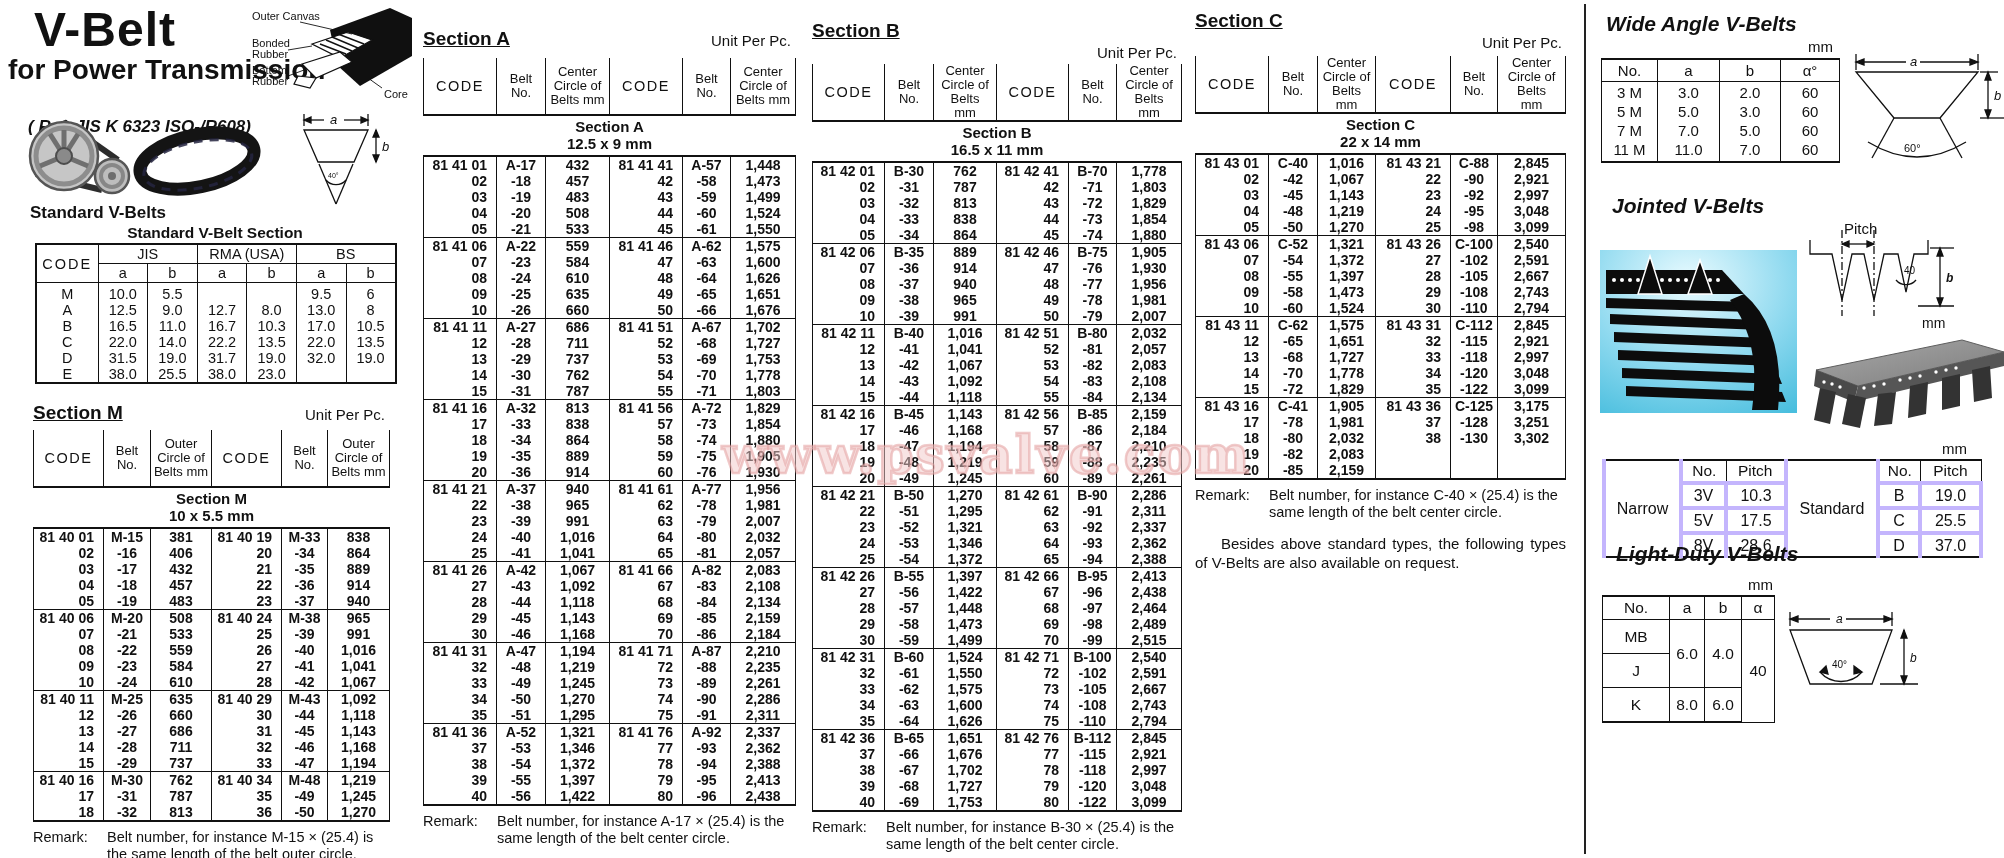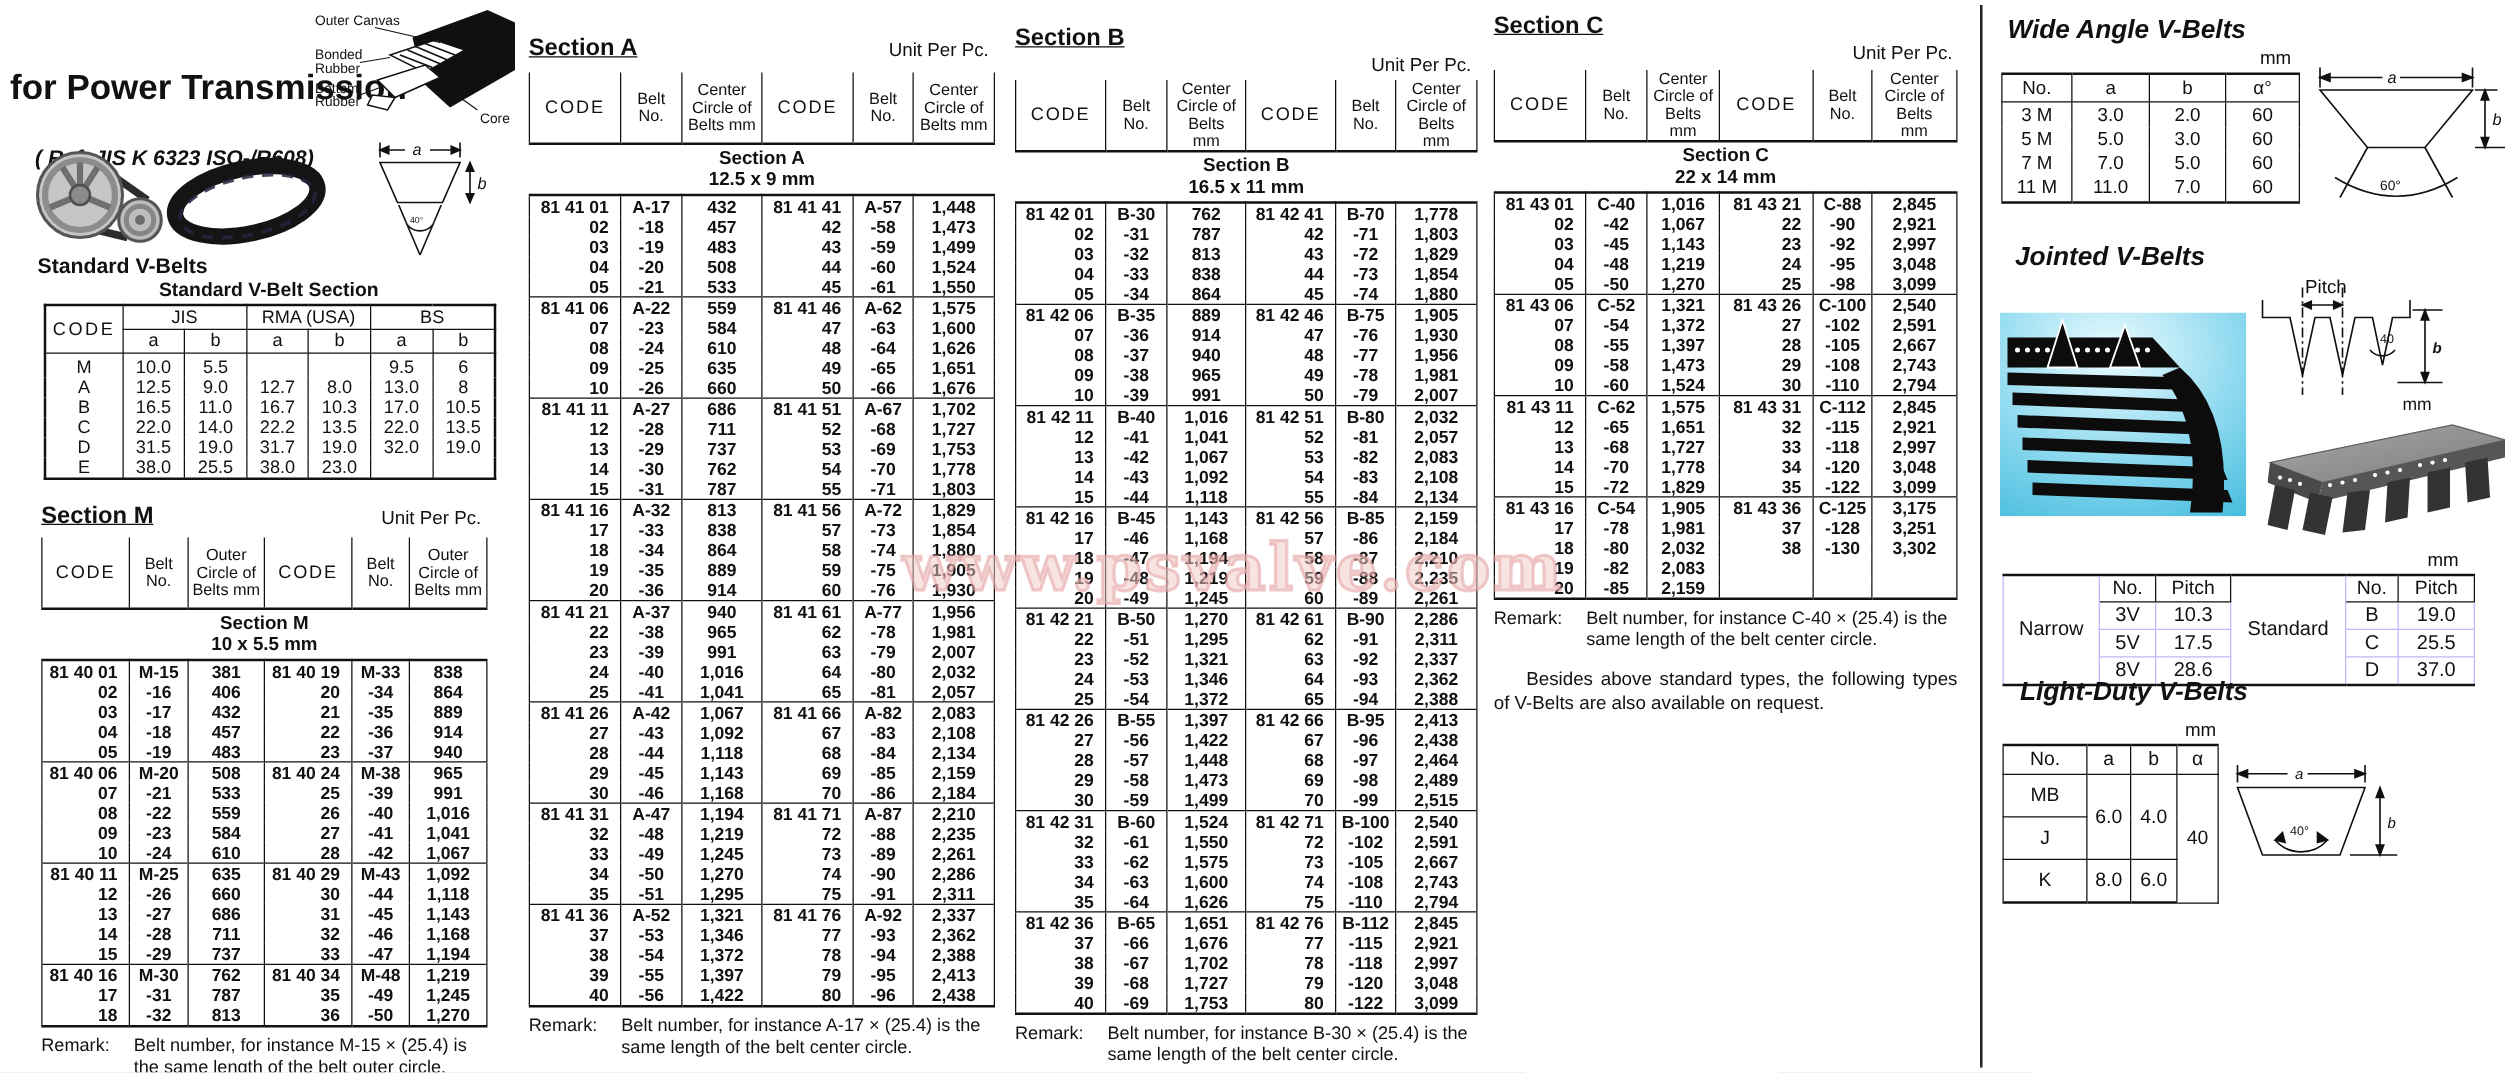--- a/index.html
+++ b/index.html
@@ -49,41 +49,42 @@
   .divider{position:absolute;left:1584px;top:4px;width:2px;height:850px;background:#222;}
   .rp-title{font-size:21px;font-weight:bold;font-style:italic;}
   .mm{font-size:15px;}
   .wa-tbl{width:238px;font-size:15px;}
   .wa-tbl th{font-weight:normal;border:1px solid #111;border-top:2px solid #111;border-bottom:1.5px solid #111;padding:2px 0;font-size:15px;}
   .wa-tbl td{text-align:center;height:17px;border-left:1px solid #111;border-right:1px solid #111;}
   .wa-tbl tbody tr:first-child td{padding-top:2px;}
   .wa-tbl tbody tr:last-child td{border-bottom:2px solid #111;padding-bottom:3px;}
   .ns-tbl{width:377px;font-size:16px;}
   .ns-tbl th{font-weight:normal;border:1px solid #111;border-top:2.5px solid #111;padding:1px 0;font-size:15.5px;}
-  .ns-tbl td{text-align:center;border:1px solid #c4b5fd;height:19px;}
+  .ns-tbl td{text-align:center;border:4px solid #c4b5fd;height:19px;}
   .ns-tbl .side{border-top:2.5px solid #111;border-bottom:2.5px solid #111;font-size:16px;}
   .ns-tbl tbody tr:last-child td{border-bottom:2.5px solid #111;}
   .ld-tbl{width:172px;font-size:15.5px;}
   .ld-tbl th{font-weight:normal;border:1px solid #111;border-top:2px solid #111;border-bottom:1.5px solid #111;padding:2px 0;}
   .ld-tbl td{text-align:center;border:1px solid #111;height:31px;}
   .ld-tbl tbody tr:last-child td{border-bottom:2px solid #111;}
   
   .watermark{position:absolute;left:722px;top:424px;font-family:"DejaVu Serif",serif;font-weight:bold;
      font-size:52px;letter-spacing:2px;color:rgba(255,245,245,0.25);
      -webkit-text-stroke:2.5px rgba(228,160,160,0.55);
      text-shadow:0 0 1px rgba(228,160,160,0.35);pointer-events:none;z-index:9;}
   svg text{font-family:"Liberation Sans",sans-serif;fill:#111;}
 </style>
 </head>
 <body>
 
 <div id="page">
 
   <div class="watermark">www.psvalve.com</div>
 
+  <div class="abs v-title" style="left:34px;top:2px;">V-Belt</div>
   <div class="abs v-sub" style="left:8px;top:54px;">for Power Transmission</div>
   <div class="abs v-ref" style="left:28px;top:93px;">( Ref. JIS K 6323 ISO-/R608)</div>
 
   <svg class="abs" style="left:250px;top:6px;" width="164" height="102" viewBox="0 0 164 102">
     <path d="M80,24 L140,2 L162,12 L162,50 L110,80 L88,60 Z" fill="#101010"></path>
     <path d="M62,38 L98,26 L122,34 L90,52 Z" fill="#fff" stroke="#111" stroke-width="1.2"></path>
     <g stroke="#111" stroke-width="1.4">
       <line x1="70" y1="38" x2="96" y2="48"></line>
         <line x1="76" y1="34" x2="102" y2="45"></line>
       <line x1="82" y1="31" x2="108" y2="42"></line>
@@ -1315,21 +1316,21 @@
           <tr>
             <td class="c0">15</td>
             <td class="c1">-72</td>
             <td class="c2">1,829</td>
             <td class="c3">35</td>
             <td class="c4">-122</td>
             <td class="c5">3,099</td>
           </tr>
           <tr class="grp">
             <td class="c0">81 43 16</td>
-            <td class="c1">C-54</td>
+            <td class="c1">C-41</td>
             <td class="c2">1,905</td>
             <td class="c3">81 43 36</td>
             <td class="c4">C-125</td>
             <td class="c5">3,175</td>
           </tr>
           <tr>
             <td class="c0">17</td>
             <td class="c1">-78</td>
             <td class="c2">1,981</td>
             <td class="c3">37</td>

